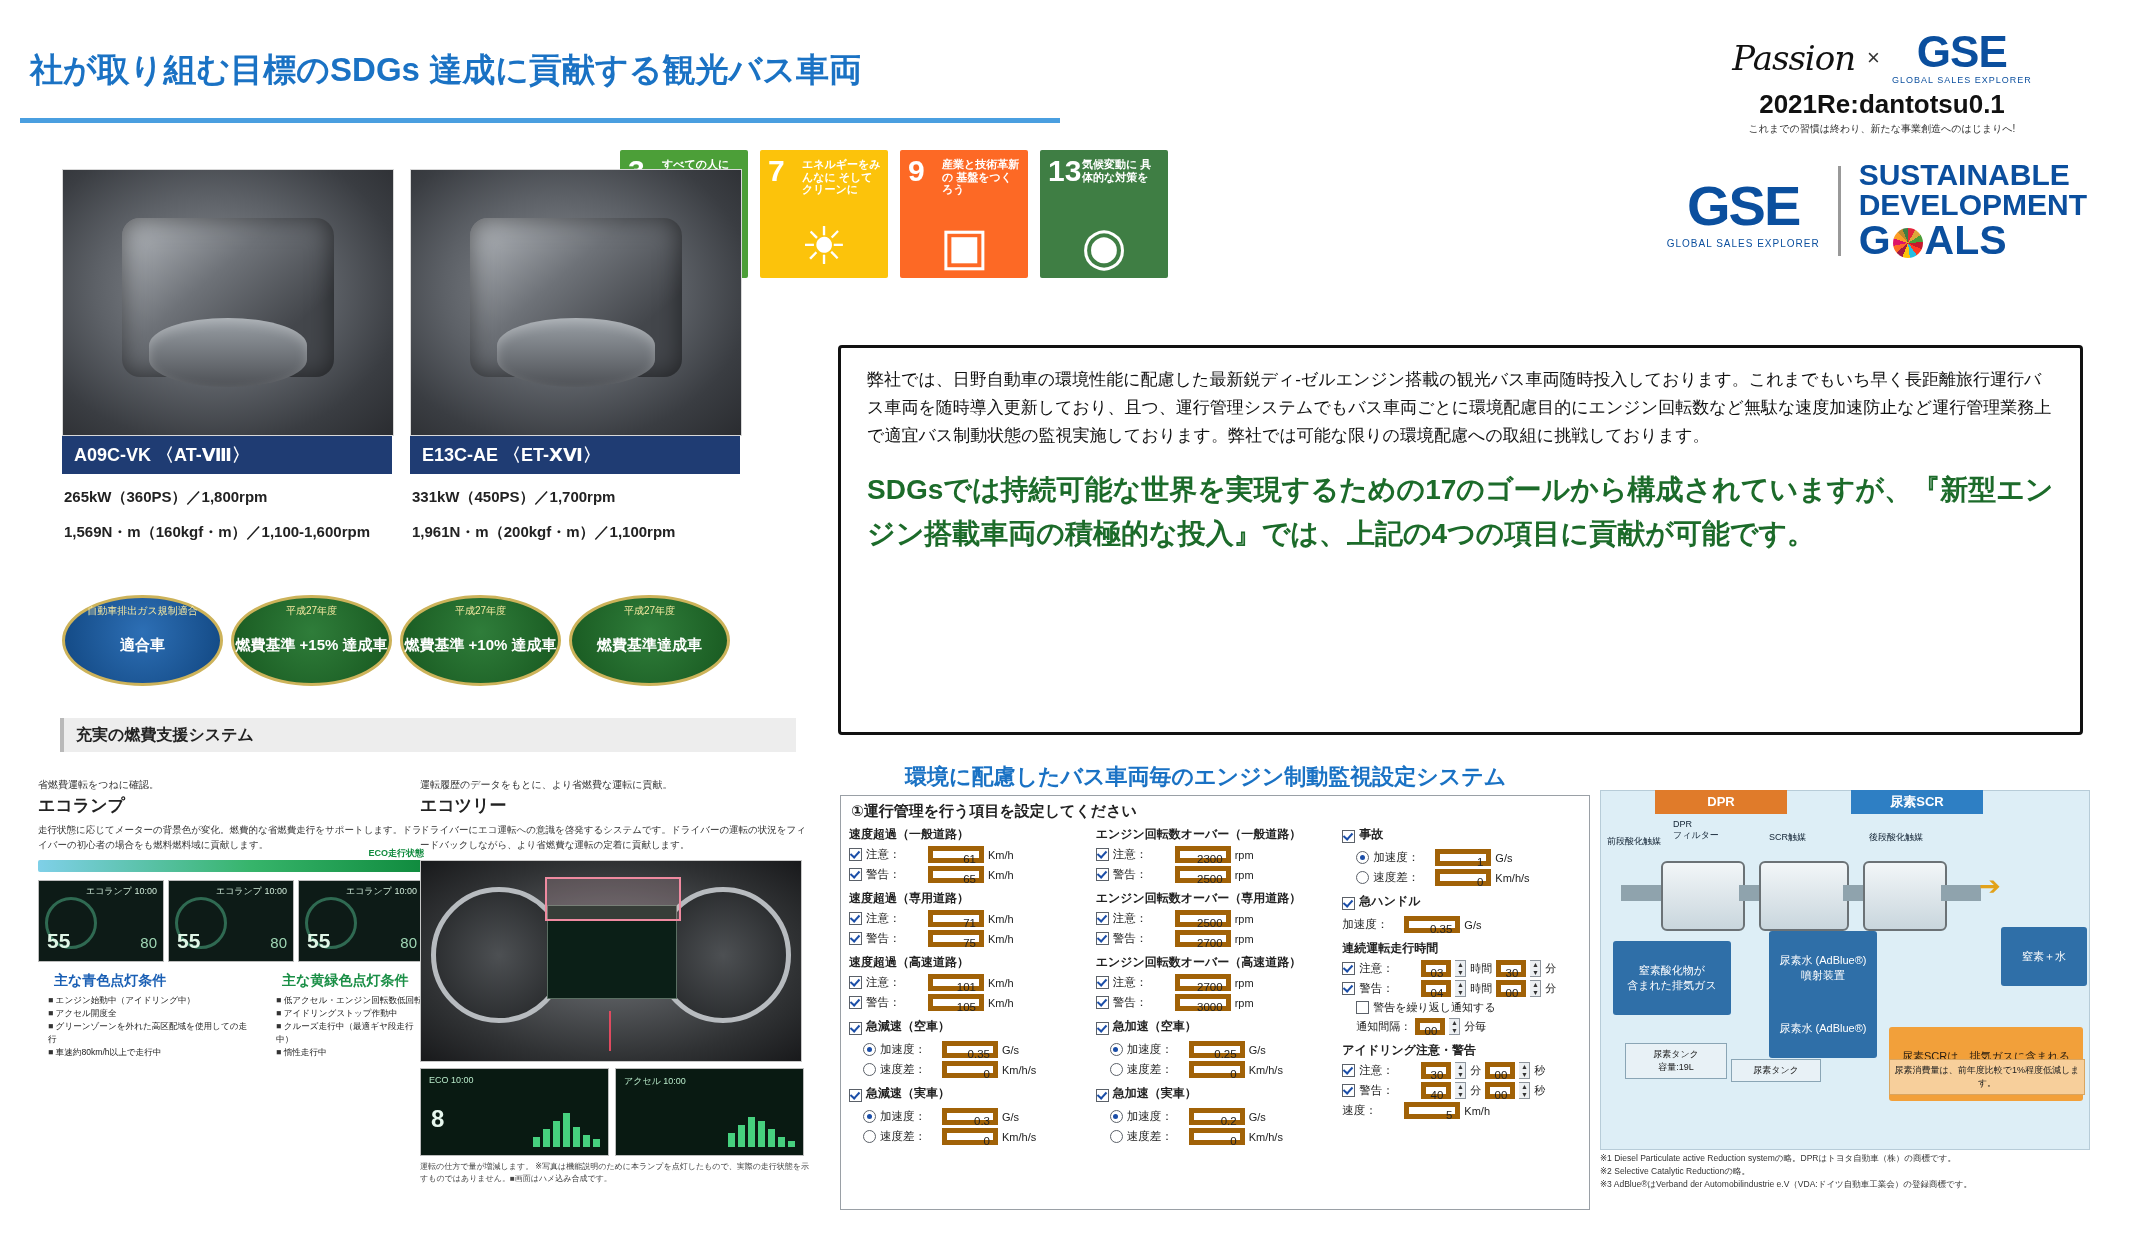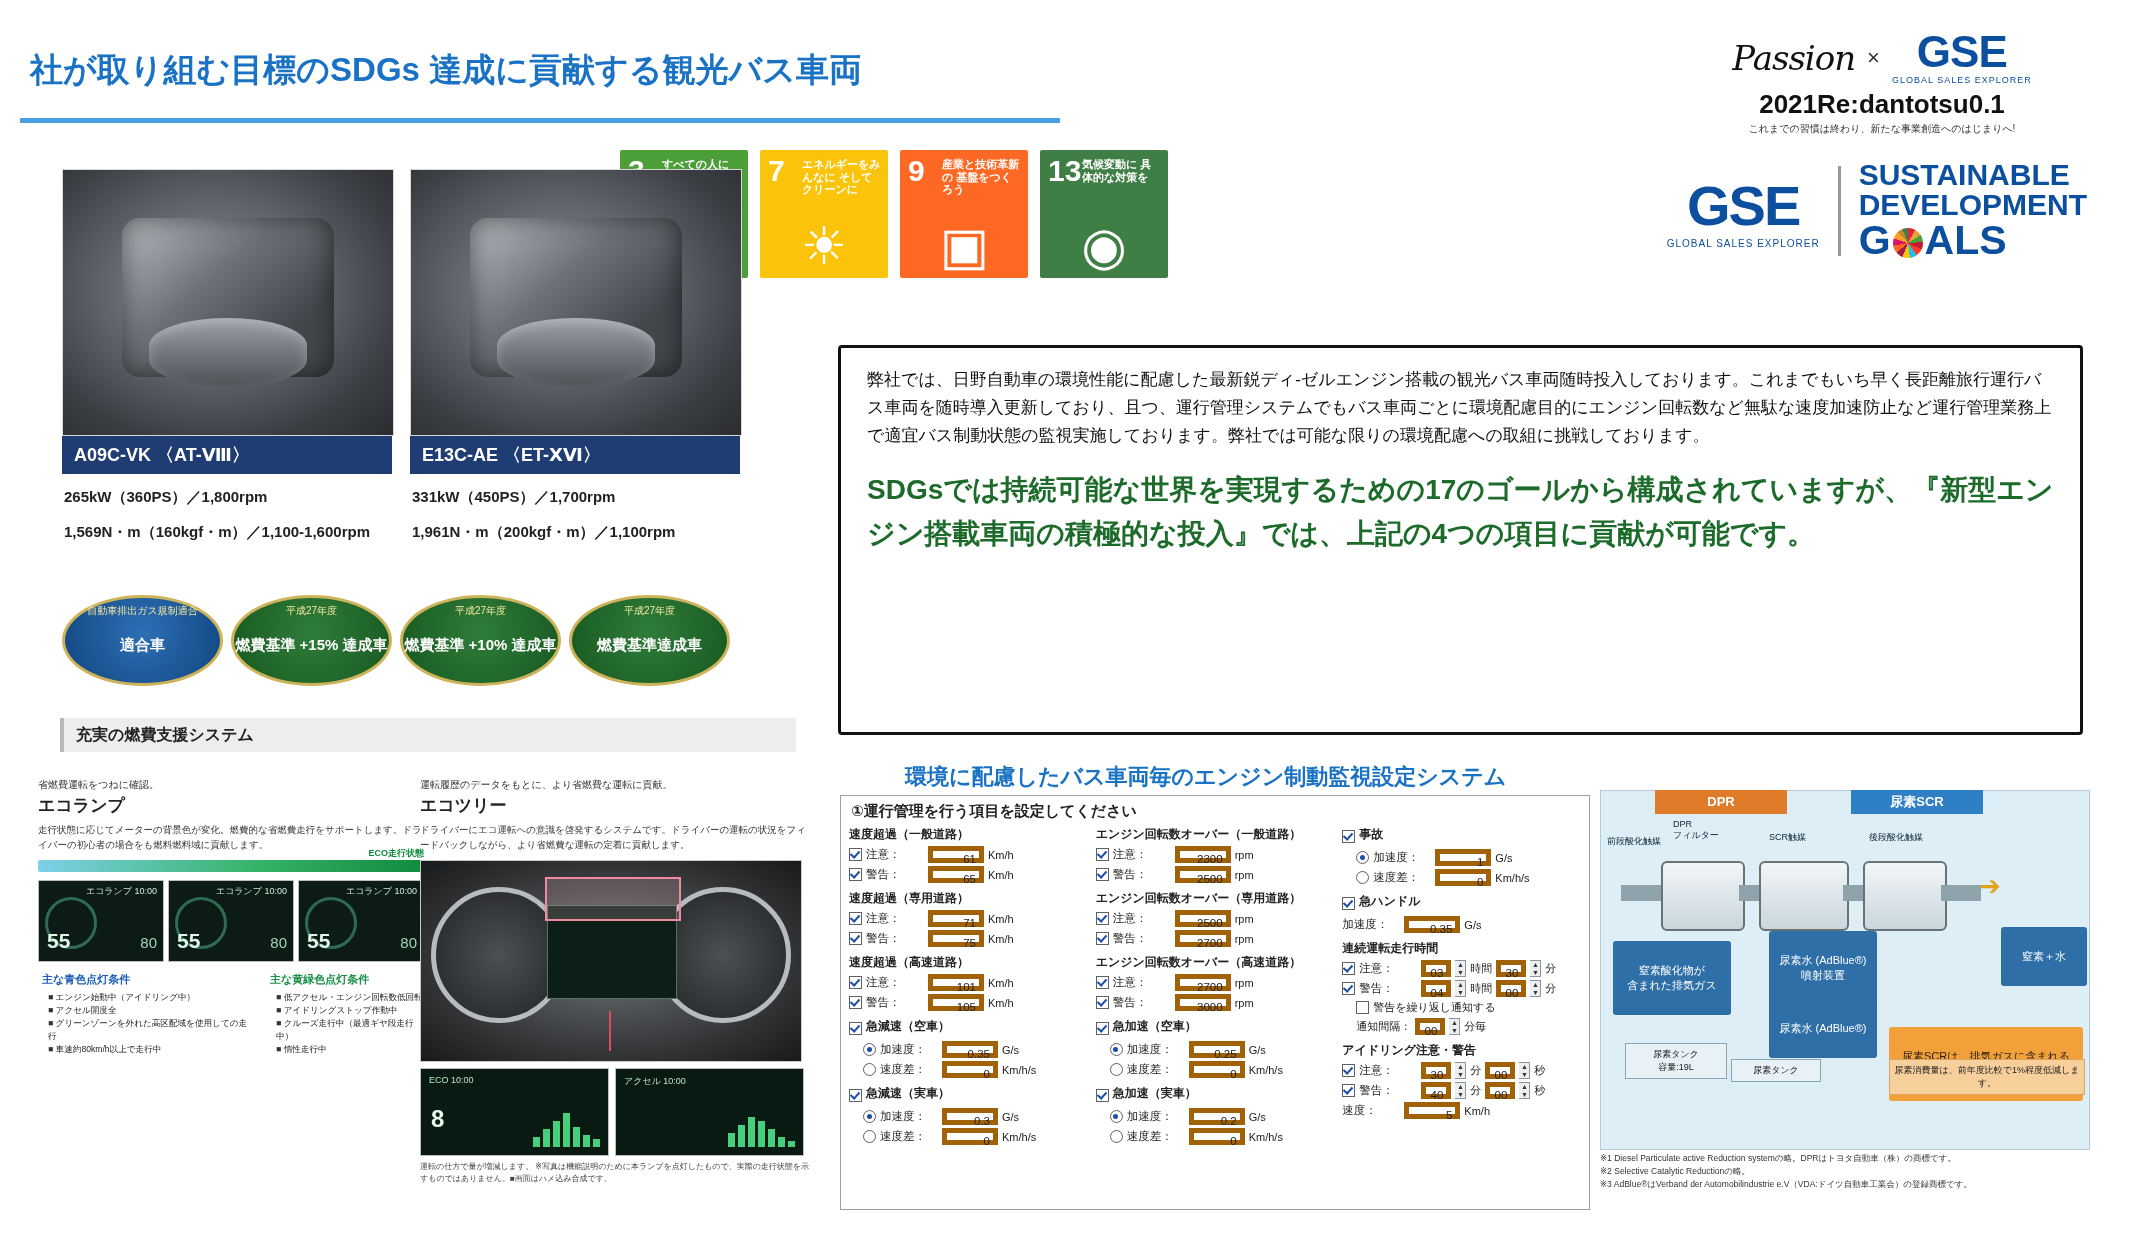--- a/index.html
+++ b/index.html
@@ -119,21 +119,21 @@
     position:relative;color:#bfe8d0;
   }
   .meter .dial{
     position:absolute;left:6px;top:16px;width:46px;height:46px;border-radius:50%;
     border:3px solid #2f6a52;
   }
   .meter .big{position:absolute;left:8px;bottom:8px;font-size:21px;font-weight:bold;color:#dff5e6;}
   .meter .small{position:absolute;right:6px;bottom:10px;font-size:15px;color:#9fd6b4;}
   .meter .tp{position:absolute;right:6px;top:4px;font-size:9px;color:#cfe9d8;}
   .cond{display:flex;gap:14px;margin-top:10px;}
-  .cond h5{margin:0 0 4px 4px;font-size:11px;color:#1a5fb4;font-family:Liberation Serif, serif;}
+  .cond h5{margin:0 0 4px 16px;font-size:14px;color:#1a5fb4;font-family:Liberation Serif, serif;}
   .cond h5.g{color:#1a8f46;}
   .cond ul{margin:0;padding-left:10px;list-style:none;}
   .cond li{font-size:8.6px;line-height:1.5;}
   .cond li:before{content:"■ ";color:#333;}
 
   .clusterimg{
     width:380px;height:200px;margin-top:8px;
     background:radial-gradient(ellipse at 50% 50%,#6f7276,#2f3133 70%,#18191b);
     border:1px solid #c9c9c9;position:relative;overflow:hidden;
   }

